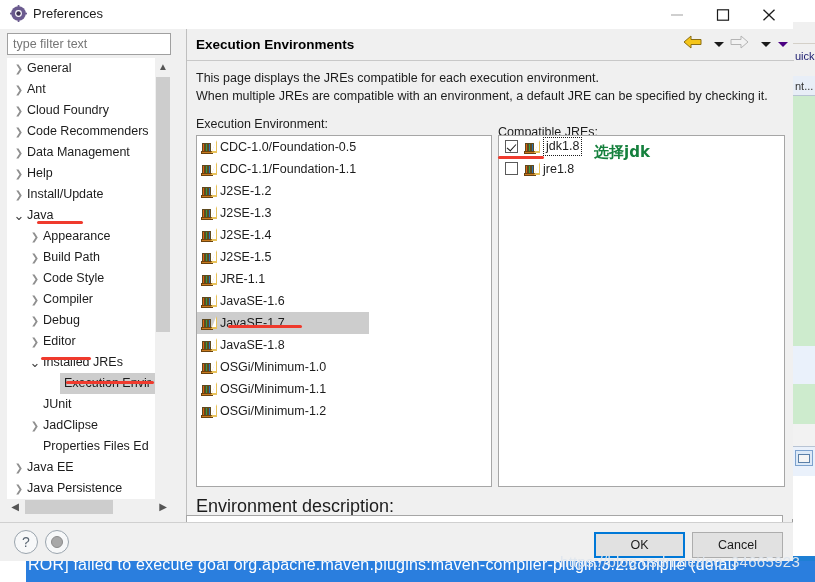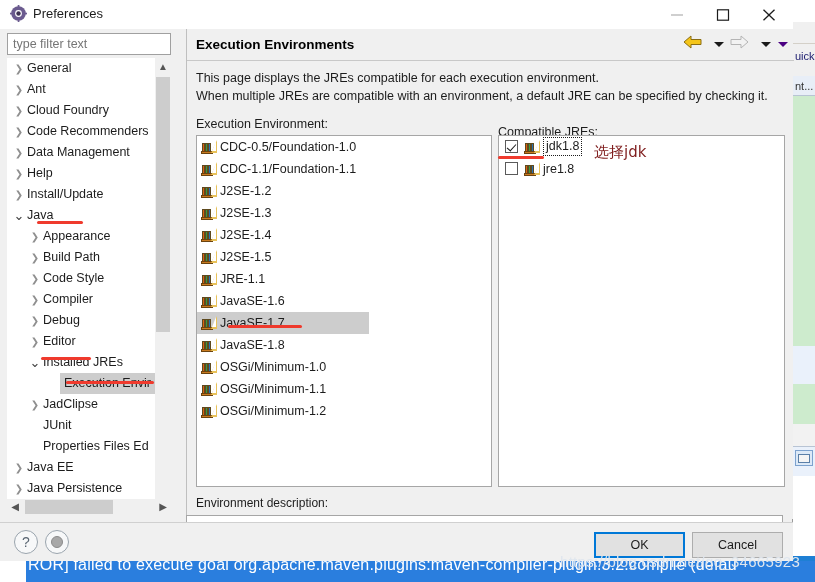--- a/index.html
+++ b/index.html
@@ -275,28 +275,29 @@
     height: 19px; line-height: 17px;
   }
 
   
   .redline {
     position: absolute; height: 3px; background: #ef3a2d; z-index: 25;
     border-radius: 2px;
   }
   #red-note {
     position: absolute; left: 594px; top: 143px;
-    color: #7f1d1d; font-size: 15px; z-index: 25;
+    color: #15803d; font-size: 15px; z-index: 25;
     font-family: "DejaVu Sans", sans-serif;
     white-space: nowrap;
+    font-weight: bold;
   }
 
   #envdesc-label {
     position: absolute; left: 9px; top: 467px;
-    font-size: 12px; color: #1c1c1c;
+    font-size: 18px; color: #1c1c1c;
   }
   #envdesc-input {
     position: absolute; left: 186px; top: 515px;
     width: 597px; height: 24px;
     background: #ffffff; border: 1px solid #a6a6a6;
     font-size: 12.5px; color: #1c1c1c;
     line-height: 22px; padding: 0 5px;
     outline: none;
     font-family: "Liberation Sans", sans-serif;
   }
@@ -415,22 +416,22 @@
       <div class="tree-item lvl0"><span class="arrow">❯</span><span class="lbl">Install/Update</span></div>
       <div class="tree-item lvl0"><span class="arrow" style="font-size: 13px; color: rgb(58, 58, 58);">⌄</span><span class="lbl">Java</span></div>
       <div class="tree-item lvl1"><span class="arrow">❯</span><span class="lbl">Appearance</span></div>
       <div class="tree-item lvl1"><span class="arrow">❯</span><span class="lbl">Build Path</span></div>
       <div class="tree-item lvl1"><span class="arrow">❯</span><span class="lbl">Code Style</span></div>
       <div class="tree-item lvl1"><span class="arrow">❯</span><span class="lbl">Compiler</span></div>
       <div class="tree-item lvl1"><span class="arrow">❯</span><span class="lbl">Debug</span></div>
       <div class="tree-item lvl1"><span class="arrow">❯</span><span class="lbl">Editor</span></div>
       <div class="tree-item lvl1"><span class="arrow" style="font-size: 13px; color: rgb(58, 58, 58);">⌄</span><span class="lbl">Installed JREs</span></div>
       <div class="tree-item lvl2 selected"><span class="arrow"></span><span class="lbl">Execution Envir</span></div>
+      <div class="tree-item lvl1"><span class="arrow"></span><span class="lbl">JUnit</span></div>
       <div class="tree-item lvl1"><span class="arrow">❯</span><span class="lbl">JadClipse</span></div>
-      <div class="tree-item lvl1"><span class="arrow"></span><span class="lbl">JUnit</span></div>
       <div class="tree-item lvl1"><span class="arrow"></span><span class="lbl">Properties Files Ed</span></div>
       <div class="tree-item lvl0"><span class="arrow">❯</span><span class="lbl">Java EE</span></div>
       <div class="tree-item lvl0"><span class="arrow">❯</span><span class="lbl">Java Persistence</span></div>
       <div class="tree-item lvl0"><span class="arrow">❯</span><span class="lbl">JavaScript</span></div>
     </div>
 
   <div id="tree-vscroll">
     <div class="arrow-btn up">▲</div>
     <div id="tree-vthumb"></div>
     <div class="arrow-btn down">▼</div>
@@ -463,21 +464,21 @@
       <span class="nav-caret purple"></span>
     </div>
 
     <div id="desc-line1">This page displays the JREs compatible for each execution environment.</div>
     <div id="desc-line2">When multiple JREs are compatible with an environment, a default JRE can be specified by checking it.</div>
 
     <div class="col-label" id="ee-label">Execution Environment:</div>
     <div class="col-label" id="cj-label">Compatible JREs:</div>
 
     <div id="ee-list">
-        <div class="ee-row"><span class="jre-icon"><span class="bk b1"></span><span class="bk b2"></span><span class="bk b3"></span><span class="shelf"></span><span class="ruler"></span><span class="ruler2"></span></span><span class="rowtext">CDC-0.5/Foundation-1.0</span></div>
+        <div class="ee-row"><span class="jre-icon"><span class="bk b1"></span><span class="bk b2"></span><span class="bk b3"></span><span class="shelf"></span><span class="ruler"></span><span class="ruler2"></span></span><span class="rowtext">CDC-1.0/Foundation-0.5</span></div>
         <div class="ee-row"><span class="jre-icon"><span class="bk b1"></span><span class="bk b2"></span><span class="bk b3"></span><span class="shelf"></span><span class="ruler"></span><span class="ruler2"></span></span><span class="rowtext">CDC-1.1/Foundation-1.1</span></div>
         <div class="ee-row"><span class="jre-icon"><span class="bk b1"></span><span class="bk b2"></span><span class="bk b3"></span><span class="shelf"></span><span class="ruler"></span><span class="ruler2"></span></span><span class="rowtext">J2SE-1.2</span></div>
         <div class="ee-row"><span class="jre-icon"><span class="bk b1"></span><span class="bk b2"></span><span class="bk b3"></span><span class="shelf"></span><span class="ruler"></span><span class="ruler2"></span></span><span class="rowtext">J2SE-1.3</span></div>
         <div class="ee-row"><span class="jre-icon"><span class="bk b1"></span><span class="bk b2"></span><span class="bk b3"></span><span class="shelf"></span><span class="ruler"></span><span class="ruler2"></span></span><span class="rowtext">J2SE-1.4</span></div>
         <div class="ee-row"><span class="jre-icon"><span class="bk b1"></span><span class="bk b2"></span><span class="bk b3"></span><span class="shelf"></span><span class="ruler"></span><span class="ruler2"></span></span><span class="rowtext">J2SE-1.5</span></div>
         <div class="ee-row"><span class="jre-icon"><span class="bk b1"></span><span class="bk b2"></span><span class="bk b3"></span><span class="shelf"></span><span class="ruler"></span><span class="ruler2"></span></span><span class="rowtext">JRE-1.1</span></div>
         <div class="ee-row"><span class="jre-icon"><span class="bk b1"></span><span class="bk b2"></span><span class="bk b3"></span><span class="shelf"></span><span class="ruler"></span><span class="ruler2"></span></span><span class="rowtext">JavaSE-1.6</span></div>
         <div class="ee-row selected" style="width: 172px;"><span class="jre-icon"><span class="bk b1"></span><span class="bk b2"></span><span class="bk b3"></span><span class="shelf"></span><span class="ruler"></span><span class="ruler2"></span></span><span class="rowtext">JavaSE-1.7</span></div>
         <div class="ee-row"><span class="jre-icon"><span class="bk b1"></span><span class="bk b2"></span><span class="bk b3"></span><span class="shelf"></span><span class="ruler"></span><span class="ruler2"></span></span><span class="rowtext">JavaSE-1.8</span></div>
         <div class="ee-row"><span class="jre-icon"><span class="bk b1"></span><span class="bk b2"></span><span class="bk b3"></span><span class="shelf"></span><span class="ruler"></span><span class="ruler2"></span></span><span class="rowtext">OSGi/Minimum-1.0</span></div>

